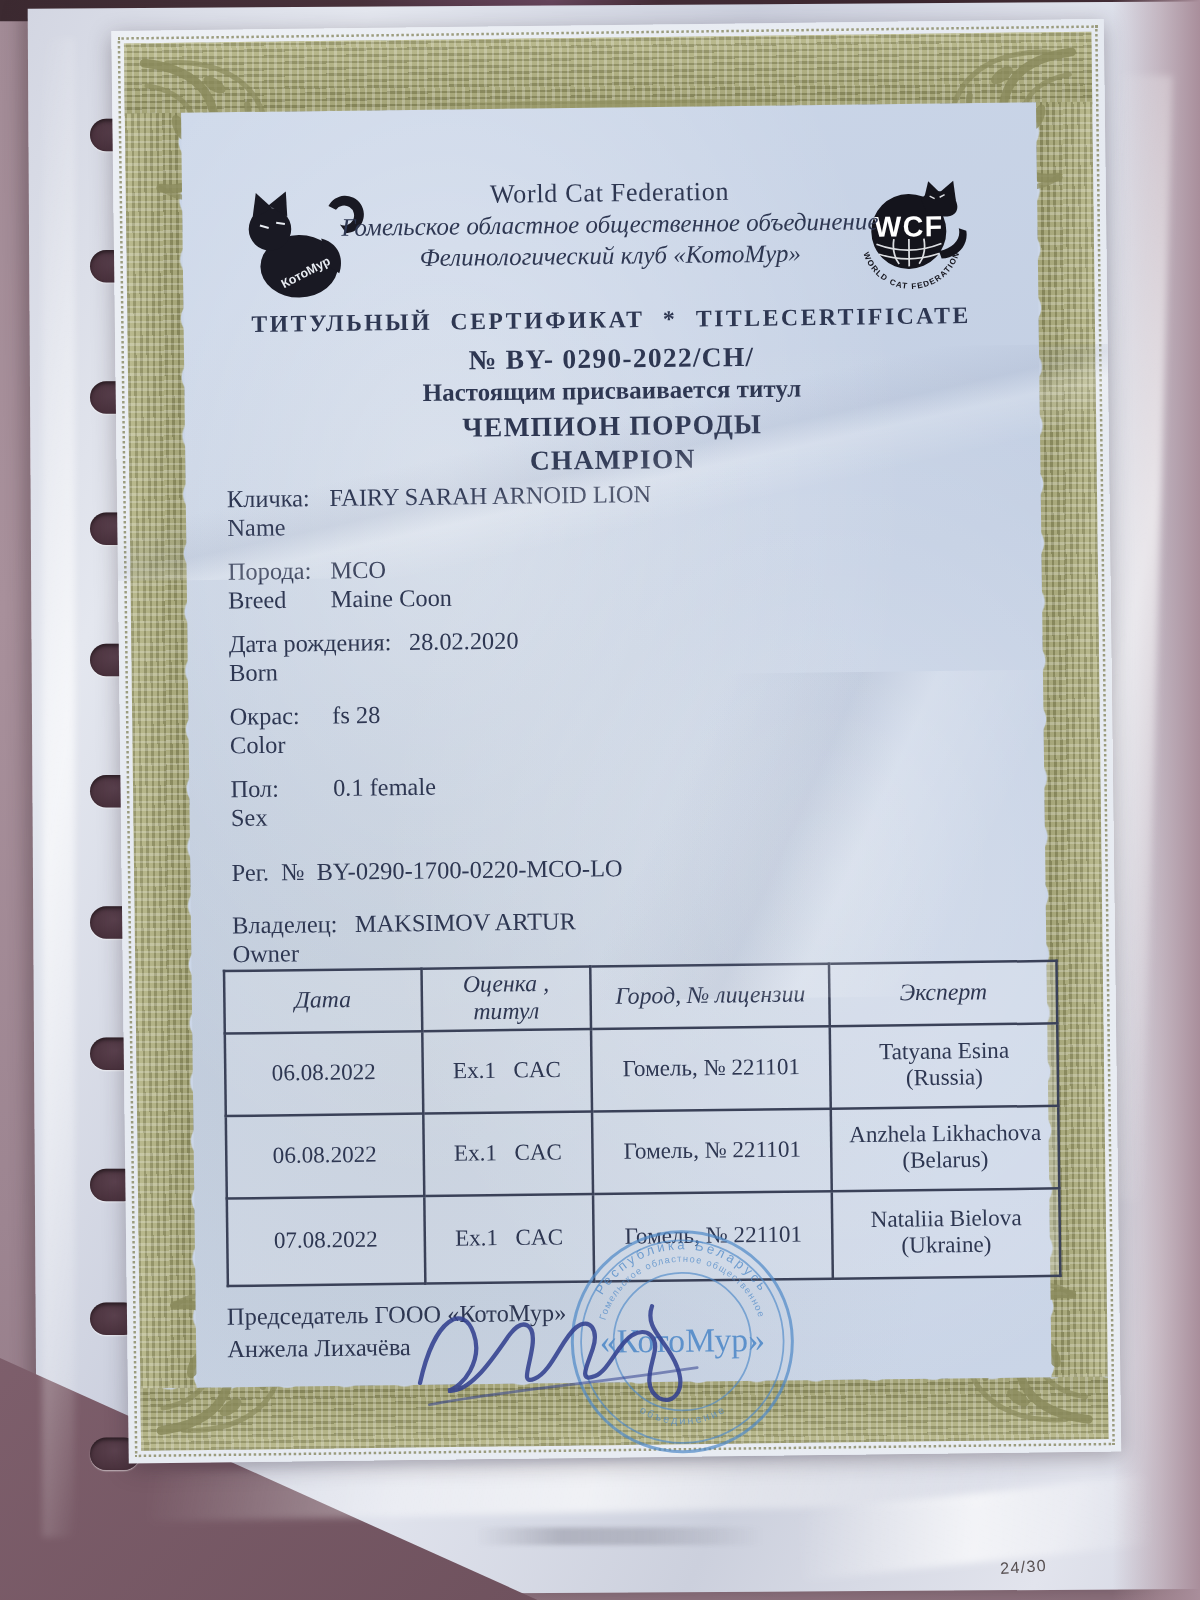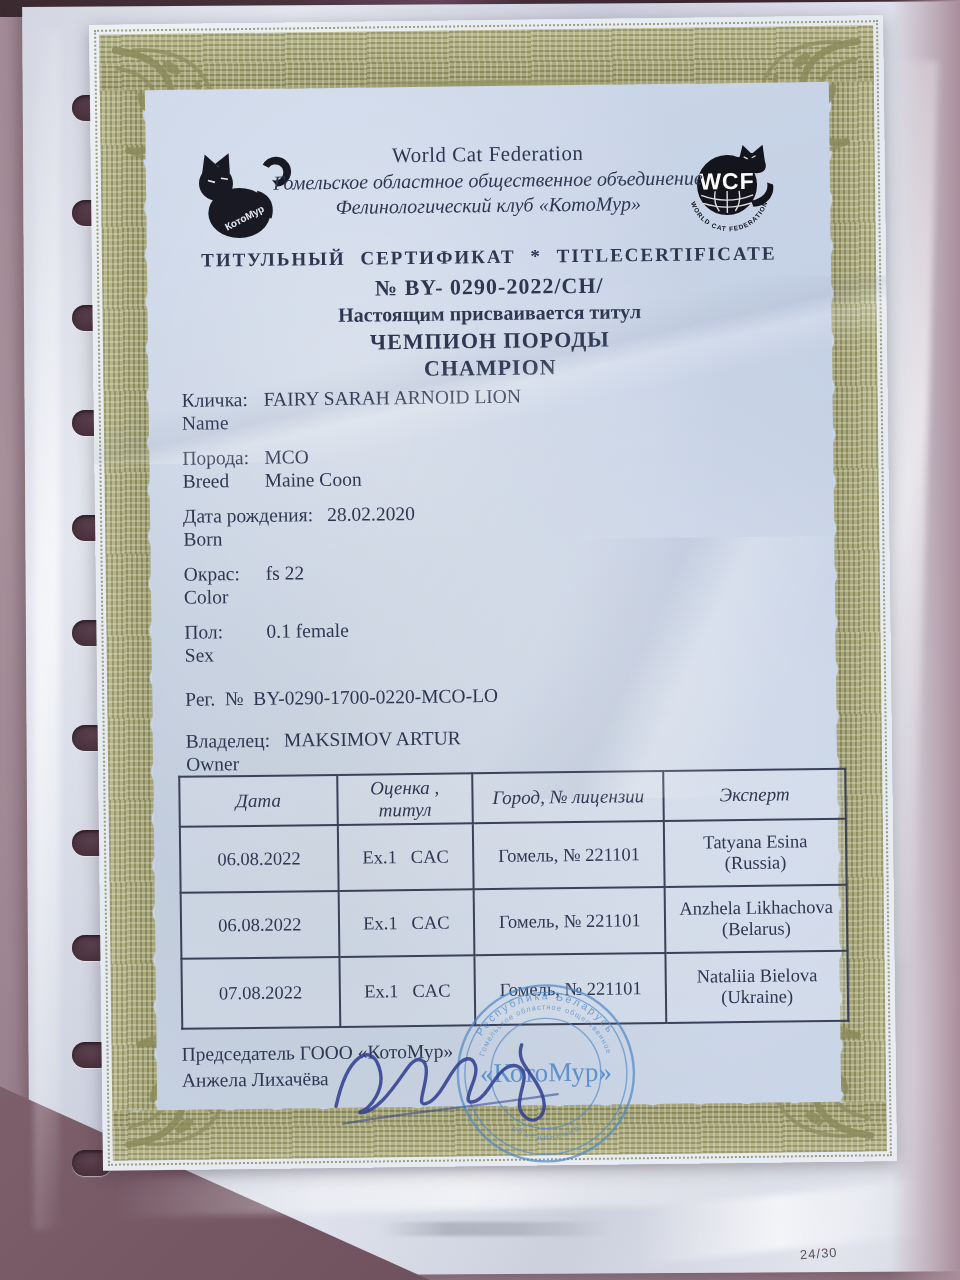--- a/index.html
+++ b/index.html
@@ -307,21 +307,21 @@
             <span class="lbl lbl-wide">Дата рождения:</span>
             <span class="val">28.02.2020</span>
           </div>
         <div class="l2">
             <span class="lbl">Born</span>
           </div>
       </div>
       <div class="frow">
         <div class="l1">
             <span class="lbl">Окрас:</span>
-            <span class="val">fs 22</span>
+            <span class="val">fs 28</span>
           </div>
         <div class="l2">
             <span class="lbl">Color</span>
           </div>
       </div>
       <div class="frow">
         <div class="l1">
             <span class="lbl">Пол:</span>
             <span class="val">0.1 female</span>
           </div>

